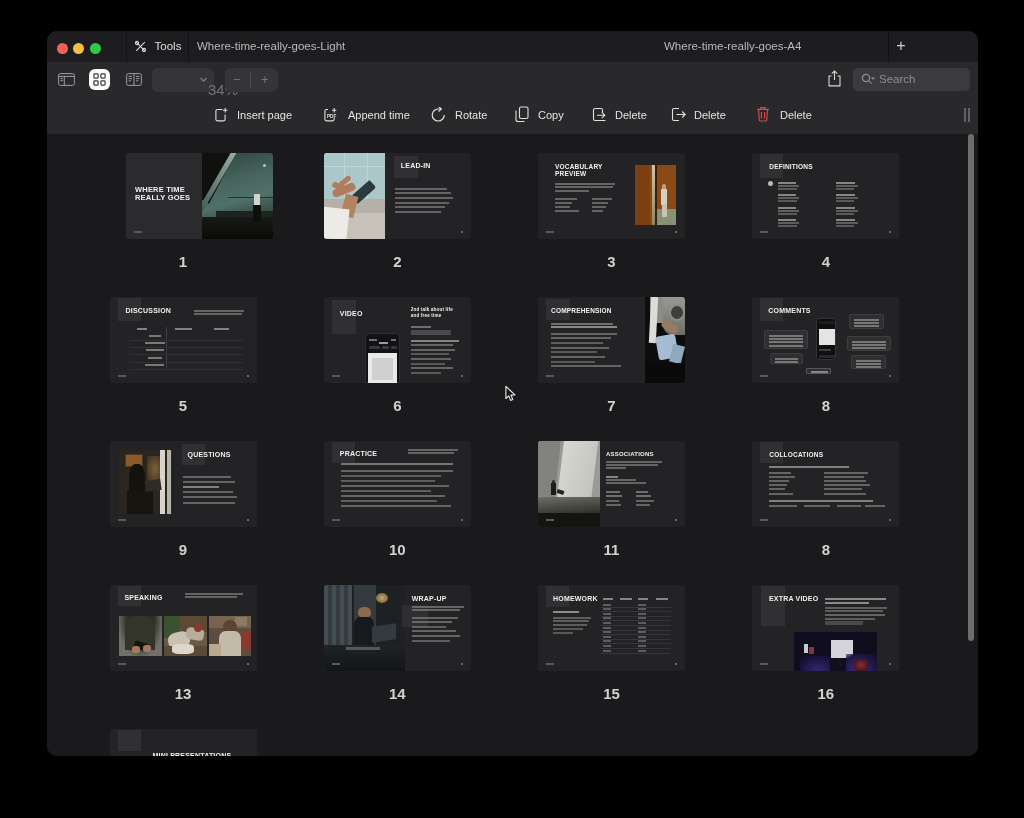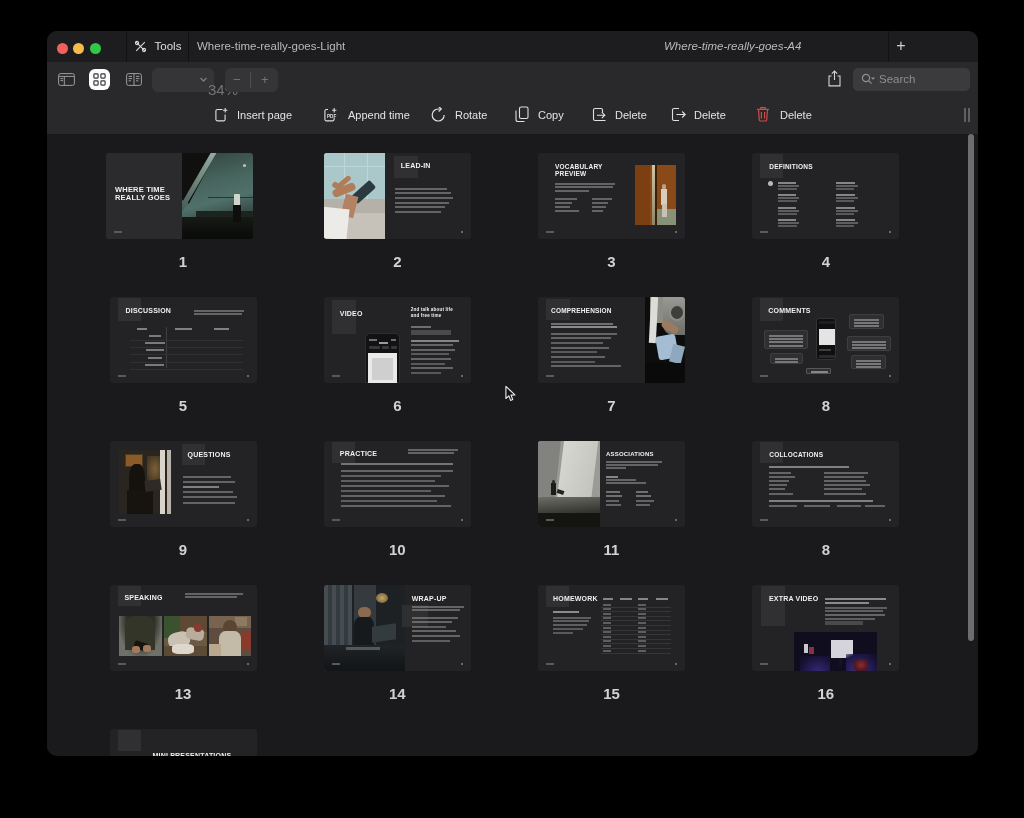--- a/index.html
+++ b/index.html
@@ -46,21 +46,21 @@
 
     <svg class="icn" style="left:87px;top:9px;" width="13" height="13" viewBox="0 0 13 13">
       <g stroke="#d8d8d8" stroke-width="1.1" fill="none">
         <path d="M2.2 2.2 L10.8 10.8 M10.8 2.2 L2.2 10.8"></path>
         <circle cx="3" cy="3" r="1.6"></circle>
         <circle cx="10" cy="10" r="1.6"></circle>
       </g>
     </svg>
     <div class="tabtxt" style="left:103px;width:36px;color:#dedede;">Tools</div>
     <div class="tabtxt" style="left:150px;width:237px;text-align:left;">Where-time-really-goes-Light</div>
-    <div class="tabtxt" style="left:617px;width:240px;text-align:left;font-style:italic;">Where-time-really-goes-A4</div>
+    <div class="tabtxt" style="left:617px;width:240px;text-align:left;">Where-time-really-goes-A4</div>
     <div class="vdiv" style="left:841px;"></div>
     <div id="plusbtn">+</div>
   </div>
   <div id="toolbar">
 
     <svg class="icn" style="left:11px;top:11px;" width="17" height="13" viewBox="0 0 17 13">
       <rect x="0.6" y="0.6" width="15.8" height="11.8" rx="2" stroke="#9c9c9e" fill="none" stroke-width="1"></rect>
       <path d="M1 3.4 H16" stroke="#9c9c9e" stroke-width="1"></path>
       <path d="M2.5 5.6 H5 M2.5 7.6 H5" stroke="#9c9c9e" stroke-width="1"></path>
       <path d="M6.3 3.8 V12.4" stroke="#9c9c9e" stroke-width="1"></path>
@@ -157,21 +157,21 @@
         <path d="M2.5 3.6 L3.3 14 A1.3 1.3 0 0 0 4.6 15 H9.4 A1.3 1.3 0 0 0 10.7 14 L11.5 3.6"></path>
         <path d="M5.4 6 V12.4 M8.6 6 V12.4"></path>
       </g>
     </svg>
     <div class="lbl" style="left:733px;top:47px;">Delete</div>
 
     <div style="position:absolute;left:917px;top:46px;width:2px;height:14px;background:#606062;"></div>
     <div style="position:absolute;left:921px;top:46px;width:2px;height:14px;background:#606062;"></div>
   </div>
   <div id="content">
-<div class="card" style="left:59px;top:18.5px;text-decoration:underline;">
+<div class="card" style="left:79px;top:18.5px;text-decoration:underline;">
 <div style="position:absolute;left:0;top:0;width:76px;height:86px;background:#2b2b2d;"></div>
 <div class="hd" style="left:9px;top:33px;font-size:7.5px;line-height:8.5px;">WHERE TIME<br>REALLY GOES</div>
 <div class="ph" style="left:76px;top:0;width:71px;height:86px;background:linear-gradient(165deg,#2e423c 0%,#48665e 35%,#50706a 55%,#33473f 75%,#141713 95%);">
  <div style="position:absolute;left:-16px;top:-10px;width:38px;height:55px;background:#10100e;transform:rotate(28deg);"></div>
  <div style="position:absolute;left:14px;top:-10px;width:5px;height:72px;background:linear-gradient(#9db3a9,#445c54);transform:rotate(30deg);"></div>
  <div style="position:absolute;left:26px;top:44px;width:45px;height:1.5px;background:#27372f;"></div>
  <div style="position:absolute;left:0px;top:64px;width:71px;height:22px;background:linear-gradient(#161a15,#0a0a08);"></div>
  <div style="position:absolute;left:14px;top:58px;width:57px;height:6px;background:#1d241f;"></div>
  <div style="position:absolute;left:52px;top:41px;width:6px;height:12px;background:#cfd4cd;border-radius:1px;"></div>
  <div style="position:absolute;left:51px;top:52px;width:8px;height:17px;background:#0e0e0c;"></div>

